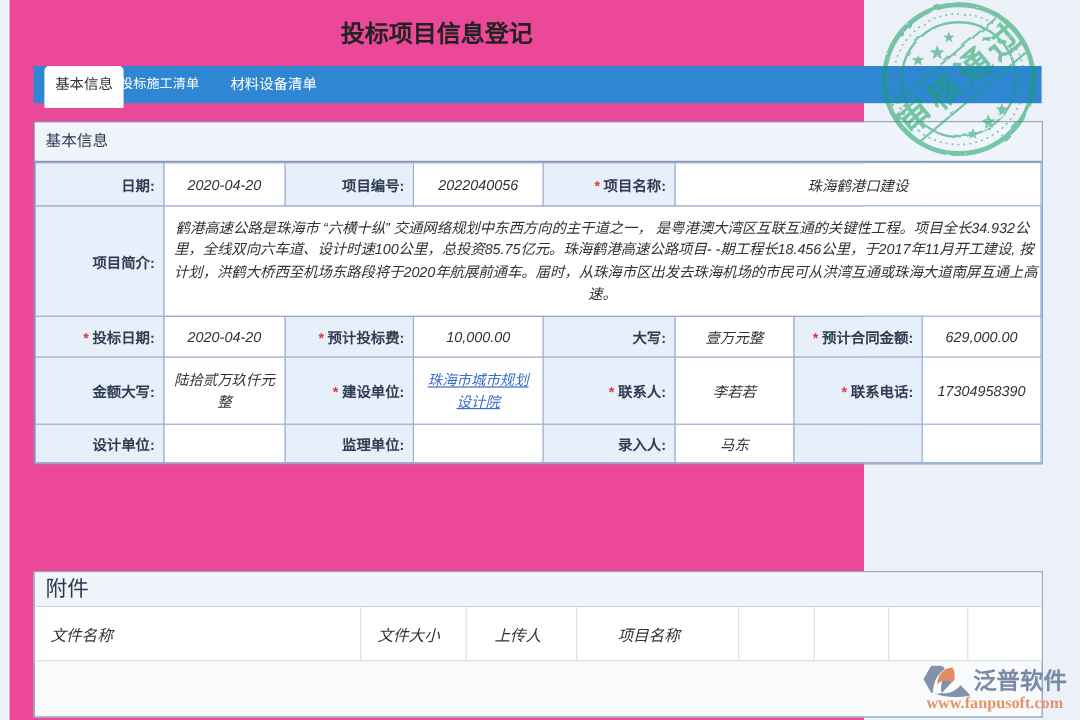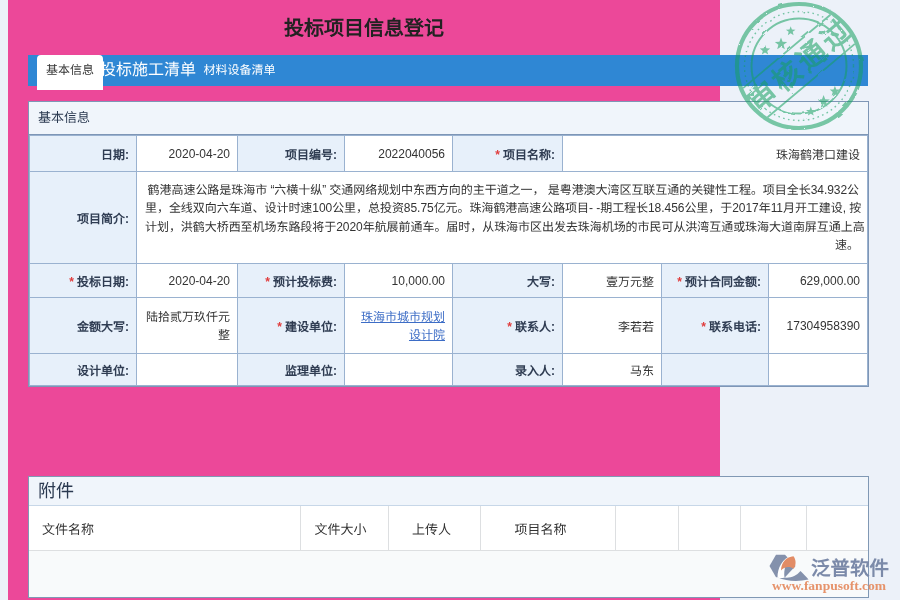--- a/index.html
+++ b/index.html
@@ -1,33 +1,33 @@
 <!DOCTYPE html>
 <html lang="zh-CN"><head>
 <meta charset="utf-8">
 <style>
 html,body{margin:0;padding:0;}
 body{width:900px;height:600px;background:#ECF1F9;font-family:"Liberation Sans",sans-serif;overflow:hidden;position:relative;}
 .page{position:absolute;left:8px;top:0;width:712px;height:600px;background:#ec4899;}
 .title{position:absolute;left:0;right:0;top:11.5px;text-align:center;font-size:20px;font-weight:bold;color:#222;letter-spacing:0px;}
 .tabbar{position:absolute;left:20px;top:55px;width:840px;height:31px;background:#2F87D4;}
 .tab1{position:absolute;left:9px;top:0;width:66px;height:35px;background:#fff;border-radius:4px 4px 0 0;color:#333;font-size:12px;text-align:center;line-height:30px;}
-.tab2{position:absolute;left:72px;top:0;width:96px;height:31px;color:#fff;font-size:16px;text-align:left;line-height:30px;}
-.tab3{position:absolute;left:164px;top:0;width:95px;height:31px;color:#fff;font-size:12px;text-align:center;line-height:30px;}
+.tab2{position:absolute;left:72px;top:0;width:96px;height:31px;color:#fff;font-size:11px;text-align:left;line-height:30px;}
+.tab3{position:absolute;left:164px;top:0;width:95px;height:31px;color:#fff;font-size:12px;line-height:30px;}
 .mainbox{position:absolute;left:20px;top:101px;width:839px;border:1px solid #7E96B6;}
 .boxtitle{height:32px;line-height:32px;background:#F0F5FB;padding-left:9px;font-size:13px;color:#2A3950;border-bottom:1px solid #7E96B6;}
 table.m{border-collapse:collapse;table-layout:fixed;width:839px;font-size:12px;}
 table.m td{border:1px solid #9AB2D0;padding:2px 7px;vertical-align:middle;}
 td.l{background:#E7F0FA;text-align:right;color:#2F3C52;font-weight:bold;}
-td.v{background:#fff;text-align:right;color:#333;}
+td.v{background:#fff;text-align:center;color:#333;font-style:italic;}
 .req{color:#E03C3C;font-style:normal;margin-right:3px;font-size:12px;}
 a.lk{color:#3D6DC6;text-decoration:underline;}
 .attachbox{position:absolute;left:20px;top:476px;width:839px;height:120px;border:1px solid #8098B4;background:#F8FAFB;}
 .attitle{height:28px;line-height:28px;background:#F0F5FB;padding-left:9px;font-size:18px;color:#2A3950;border-bottom:1px solid #C7D7E8;}
-table.a{border-collapse:collapse;table-layout:fixed;width:839px;font-size:13px;background:#fff;}
+table.a{border-collapse:collapse;table-layout:fixed;width:839px;font-size:13px;background:#fff;font-style:italic;}
 table.a td{border-right:1px solid #DDDFE1;border-bottom:1px solid #DDDFE1;height:42px;color:#333;text-align:center;}
 table.a td.first{text-align:left;padding-left:13px;}
 table.a td:last-child{border-right:none;}
 .stamp{position:absolute;left:725px;top:0px;z-index:50;opacity:0.55;}
 .logo{position:absolute;left:757px;top:550px;width:140px;height:45px;z-index:40;}
 </style>
 </head>
 <body>
 <div class="page">
   <div class="title">投标项目信息登记</div>

